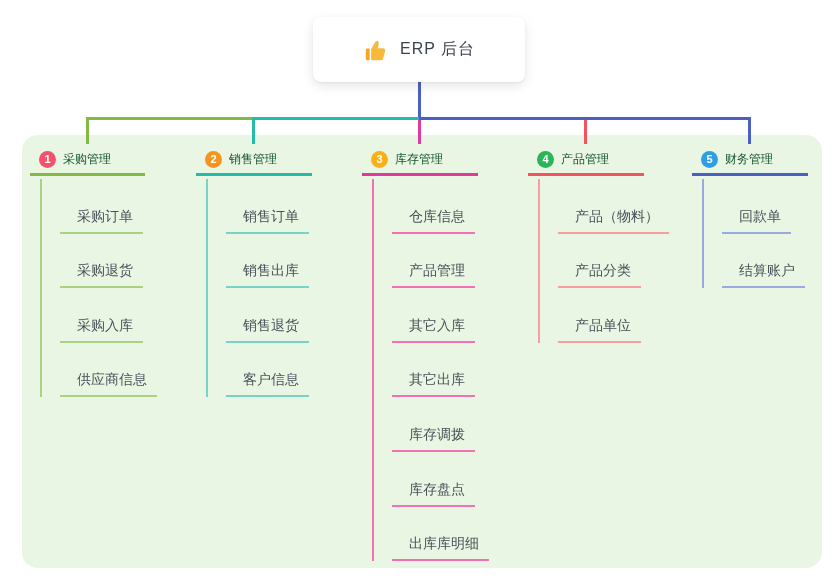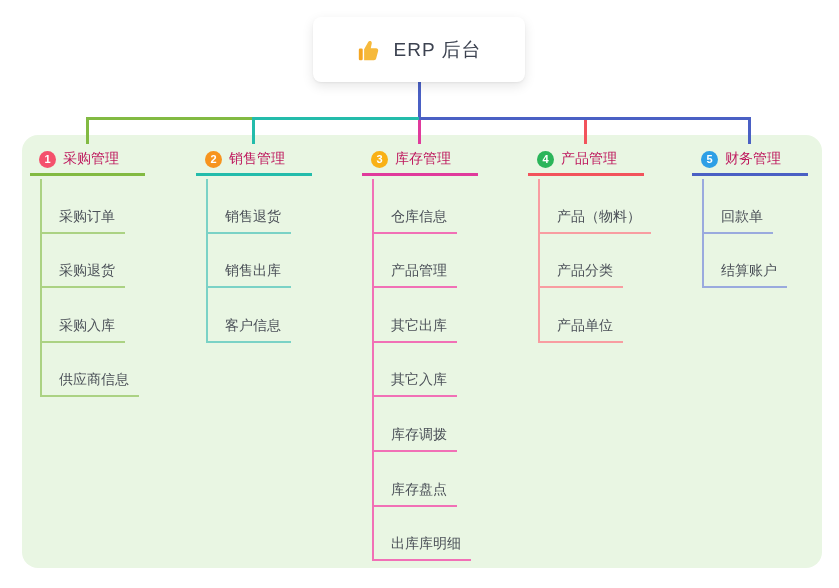--- a/index.html
+++ b/index.html
@@ -20,21 +20,21 @@
 
   
   .root-node {
     position: absolute; left: 313px; top: 17px;
     width: 212px; height: 65px;
     background: #ffffff; border-radius: 8px;
     box-shadow: 0 1px 2px rgba(0,0,0,.05), 0 4px 12px rgba(0,0,0,.10);
     display: flex; align-items: center; justify-content: center; gap: 11px;
     cursor: pointer;
   }
-  .root-label { font-size: 19px; color: #3c4250; font-weight: 500; letter-spacing: 1px; }
+  .root-label { font-size: 16px; color: #3c4250; font-weight: 500; letter-spacing: 1px; }
   .root-icon { display: flex; align-items: center; }
 
   
   .h-line, .v-line { position: absolute; background: var(--c, #999); }
 
   
   .branch { position: absolute; top: 145px; }
   .b1 { left: 30px;  width: 115px; }
   .b2 { left: 196px; width: 116px; }
   .b3 { left: 362px; width: 116px; }
@@ -47,27 +47,27 @@
     display: flex; align-items: center; gap: 7px;
     padding-left: 9px; cursor: pointer;
   }
   .badge {
     width: 17px; height: 17px; border-radius: 50%;
     background: var(--badge); color: #ffffff;
     font-size: 11px; font-weight: bold;
     display: flex; align-items: center; justify-content: center;
     flex: 0 0 17px;
   }
-  .branch-label { font-size: 14px; color: #be185d; font-weight: 500; white-space: nowrap; }
+  .branch-label { font-size: 12px; color: #14532d; font-weight: 500; white-space: nowrap; }
 
   .items {
     position: absolute; left: 10px; top: 34px;
     border-left: 2px solid var(--sub);
   }
-  .item { height: 54.6px; display: flex; align-items: flex-end; cursor: pointer; }
+  .item { height: 54.6px; display: flex; align-items: flex-end; cursor: pointer; margin-left: 18px; }
   .item-label {
     font-size: 14px; color: #4b5058; white-space: nowrap;
     padding: 0 10px 6px 17px;
     border-bottom: 2px solid var(--sub);
   }
 </style>
 </head>
 <body>
 
 <div class="stage">
@@ -117,48 +117,51 @@
     </div>
   </div>
 
   <div class="branch b2" style="--main: #23bcab; --sub: #7ad2c6; --badge: #f7941e;">
     <div class="branch-header">
       <span class="badge">2</span>
       <span class="branch-label">销售管理</span>
     </div>
     <div class="items">
       <div class="item">
+          <span class="item-label">销售订单</span>
+        </div>
+      <div class="item">
+          <span class="item-label">销售出库</span>
+        </div>
+      <div class="item">
           <span class="item-label">销售退货</span>
-        </div>
-      <div class="item">
-          <span class="item-label">销售出库</span>
         </div>
       <div class="item">
           <span class="item-label">客户信息</span>
         </div>
     </div>
   </div>
 
   <div class="branch b3" style="--main: #e03a9c; --sub: #f170b6; --badge: #f9b115;">
     <div class="branch-header">
       <span class="badge">3</span>
       <span class="branch-label">库存管理</span>
     </div>
     <div class="items">
       <div class="item">
           <span class="item-label">仓库信息</span>
         </div>
       <div class="item">
           <span class="item-label">产品管理</span>
         </div>
       <div class="item">
+          <span class="item-label">其它入库</span>
+        </div>
+      <div class="item">
           <span class="item-label">其它出库</span>
-        </div>
-      <div class="item">
-          <span class="item-label">其它入库</span>
         </div>
       <div class="item">
           <span class="item-label">库存调拨</span>
         </div>
       <div class="item">
           <span class="item-label">库存盘点</span>
         </div>
       <div class="item">
           <span class="item-label">出库库明细</span>
         </div>

